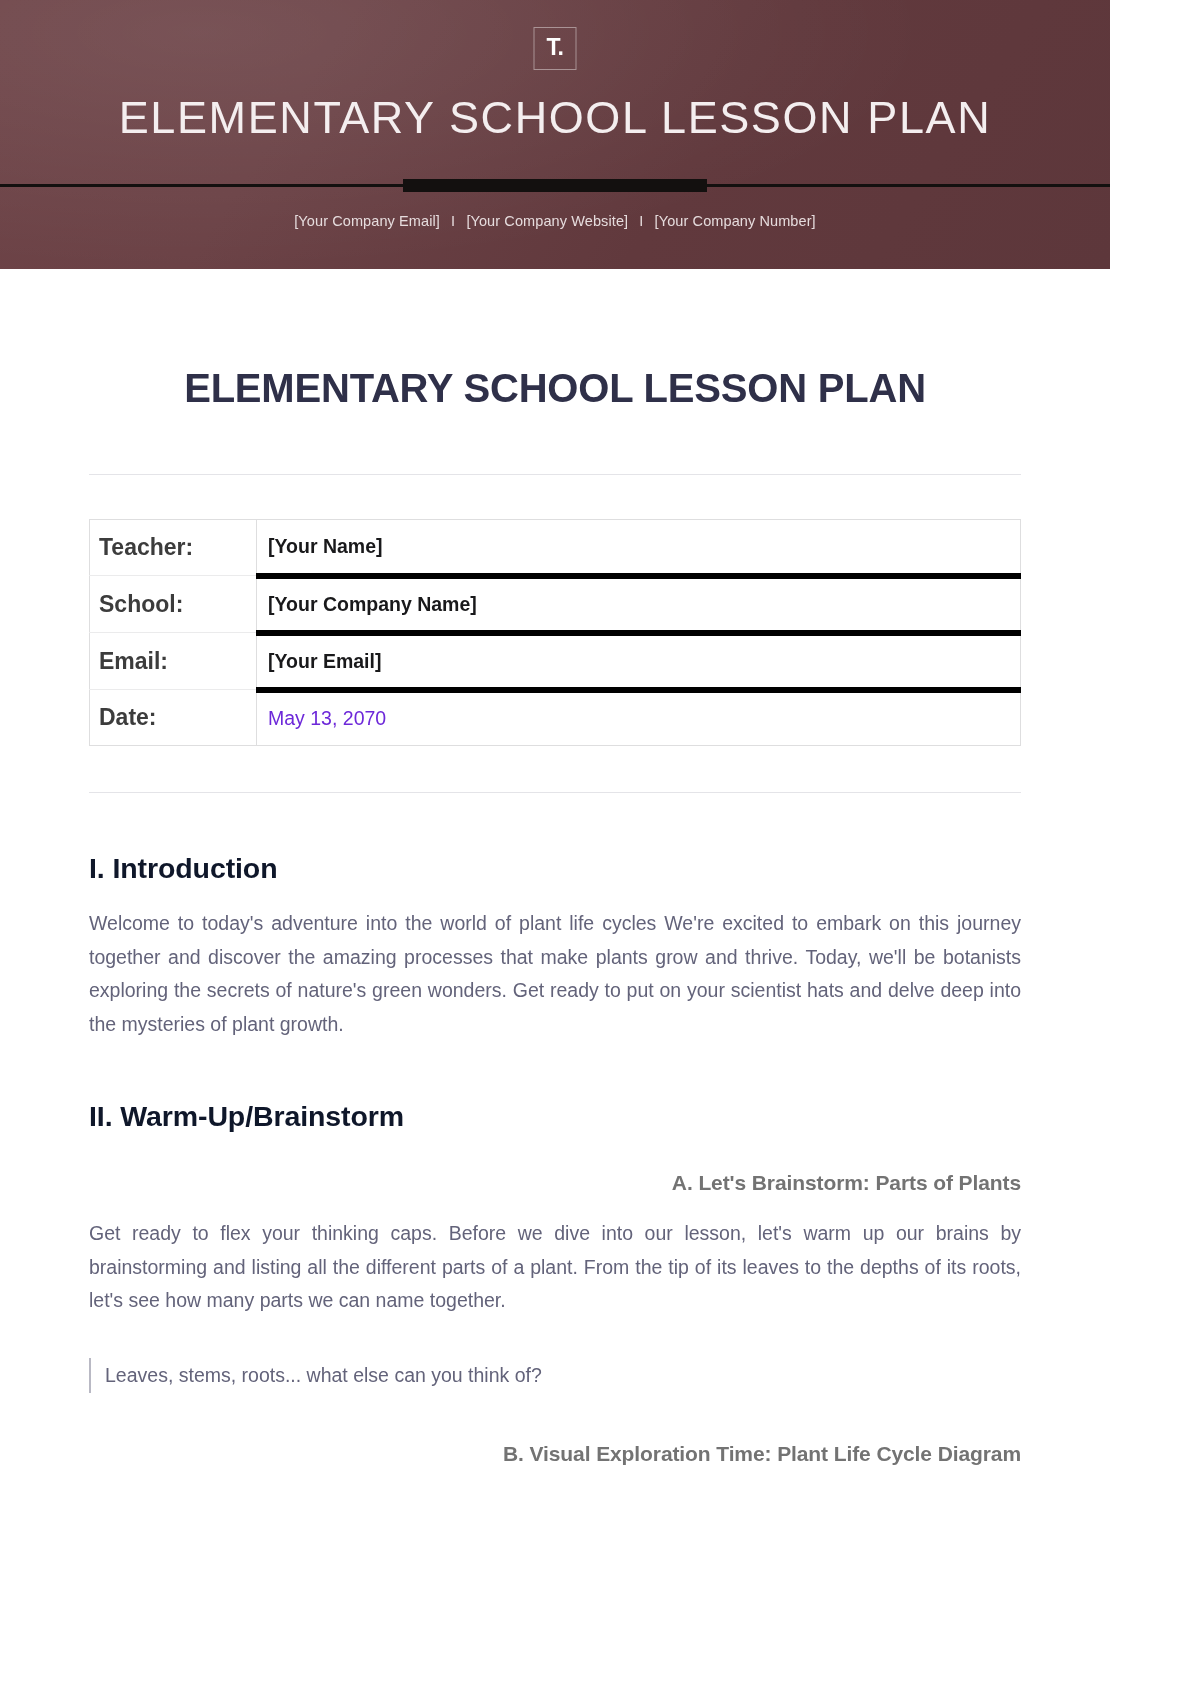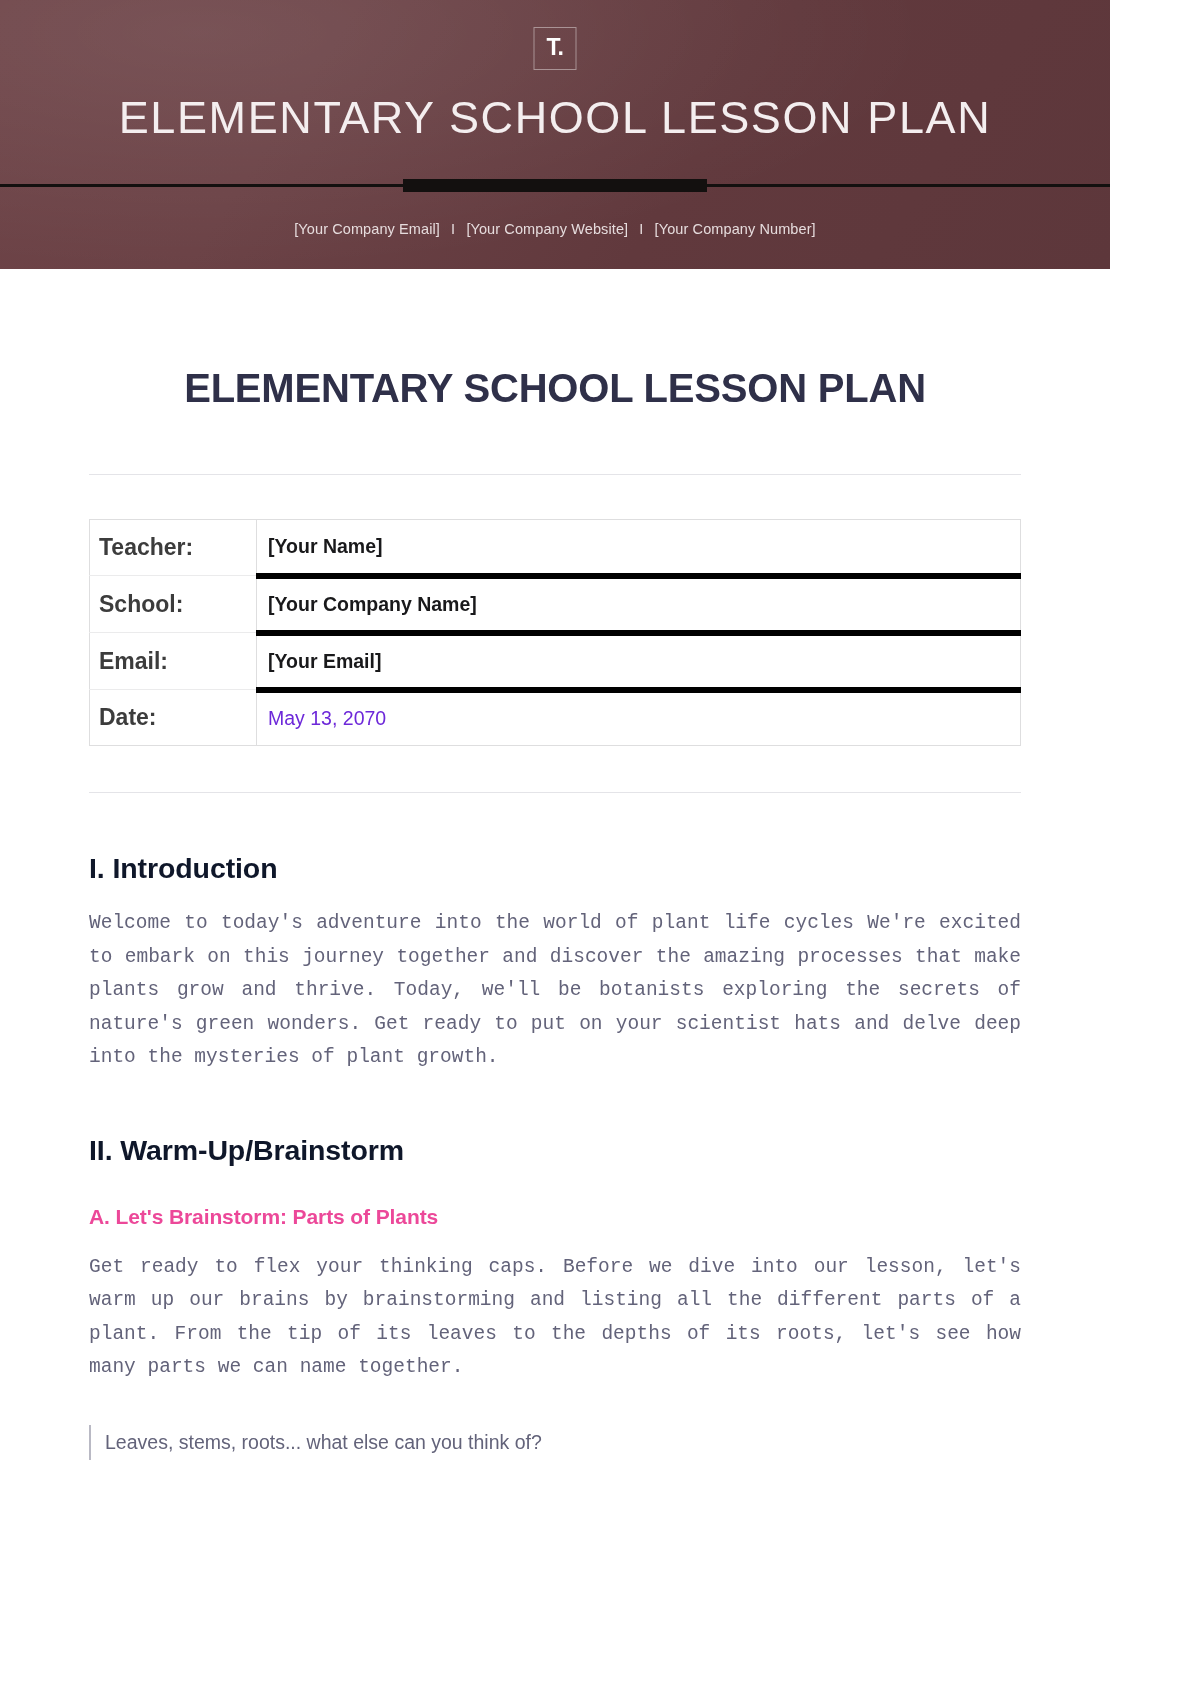--- a/index.html
+++ b/index.html
@@ -89,21 +89,21 @@
     position: absolute;
     top: 0px;
     left: 50%;
     transform: translateX(-50%);
     width: 304px;
     height: 13px;
     background: #13100f;
   }
   .banner-contacts {
     position: absolute;
-    top: 221px;
+    top: 213px;
     left: 0;
     width: 100%;
     text-align: center;
     font-size: 14.5px;
     font-weight: 400;
     color: #e6dcdd;
     letter-spacing: 0.1px;
     white-space: nowrap;
   }
   .banner-contacts .sep {
@@ -192,32 +192,32 @@
     font-size: 28.5px;
     font-weight: 700;
     color: #0f172a;
     letter-spacing: -0.1px;
   }
   h3.subsection {
     margin: 0;
     padding-top: 38px;
     font-size: 21px;
     font-weight: 700;
-    color: #ec4899;
+    color: #737373;
     letter-spacing: -0.1px;
+    text-align: right;
   }
   p.body {
     margin: 0;
     padding-top: 22px;
     font-size: 19.5px;
     line-height: 1.72;
     color: #63637a;
     text-align: justify;
     text-justify: inter-word;
-    font-family: Liberation Mono, monospace;
   }
   blockquote.quote {
     margin: 0;
     margin-top: 40px;
     padding: 1px 0 1px 14px;
     border-left: 2px solid #b9b9c4;
     font-size: 19.5px;
     line-height: 1.72;
     color: #63637a;
   }
@@ -282,15 +282,16 @@
     <h2 class="section">I. Introduction</h2>
     <p class="body">Welcome to today's adventure into the world of plant life cycles We're excited to embark on this journey together and discover the amazing processes that make plants grow and thrive. Today, we'll be botanists exploring the secrets of nature's green wonders. Get ready to put on your scientist hats and delve deep into the mysteries of plant growth.</p>
 
     <h2 class="section">II. Warm-Up/Brainstorm</h2>
 
     <h3 class="subsection">A. Let's Brainstorm: Parts of Plants</h3>
     <p class="body">Get ready to flex your thinking caps. Before we dive into our lesson, let's warm up our brains by brainstorming and listing all the different parts of a plant. From the tip of its leaves to the depths of its roots, let's see how many parts we can name together.</p>
     <blockquote class="quote">Leaves, stems, roots... what else can you think of?</blockquote>
 
     <div class="spacer-b"></div>
+    <h3 class="subsection" style="padding-top:0">B. Visual Exploration Time: Plant Life Cycle Diagram</h3>
 
   </div>
 </div>
 
 </body></html>

